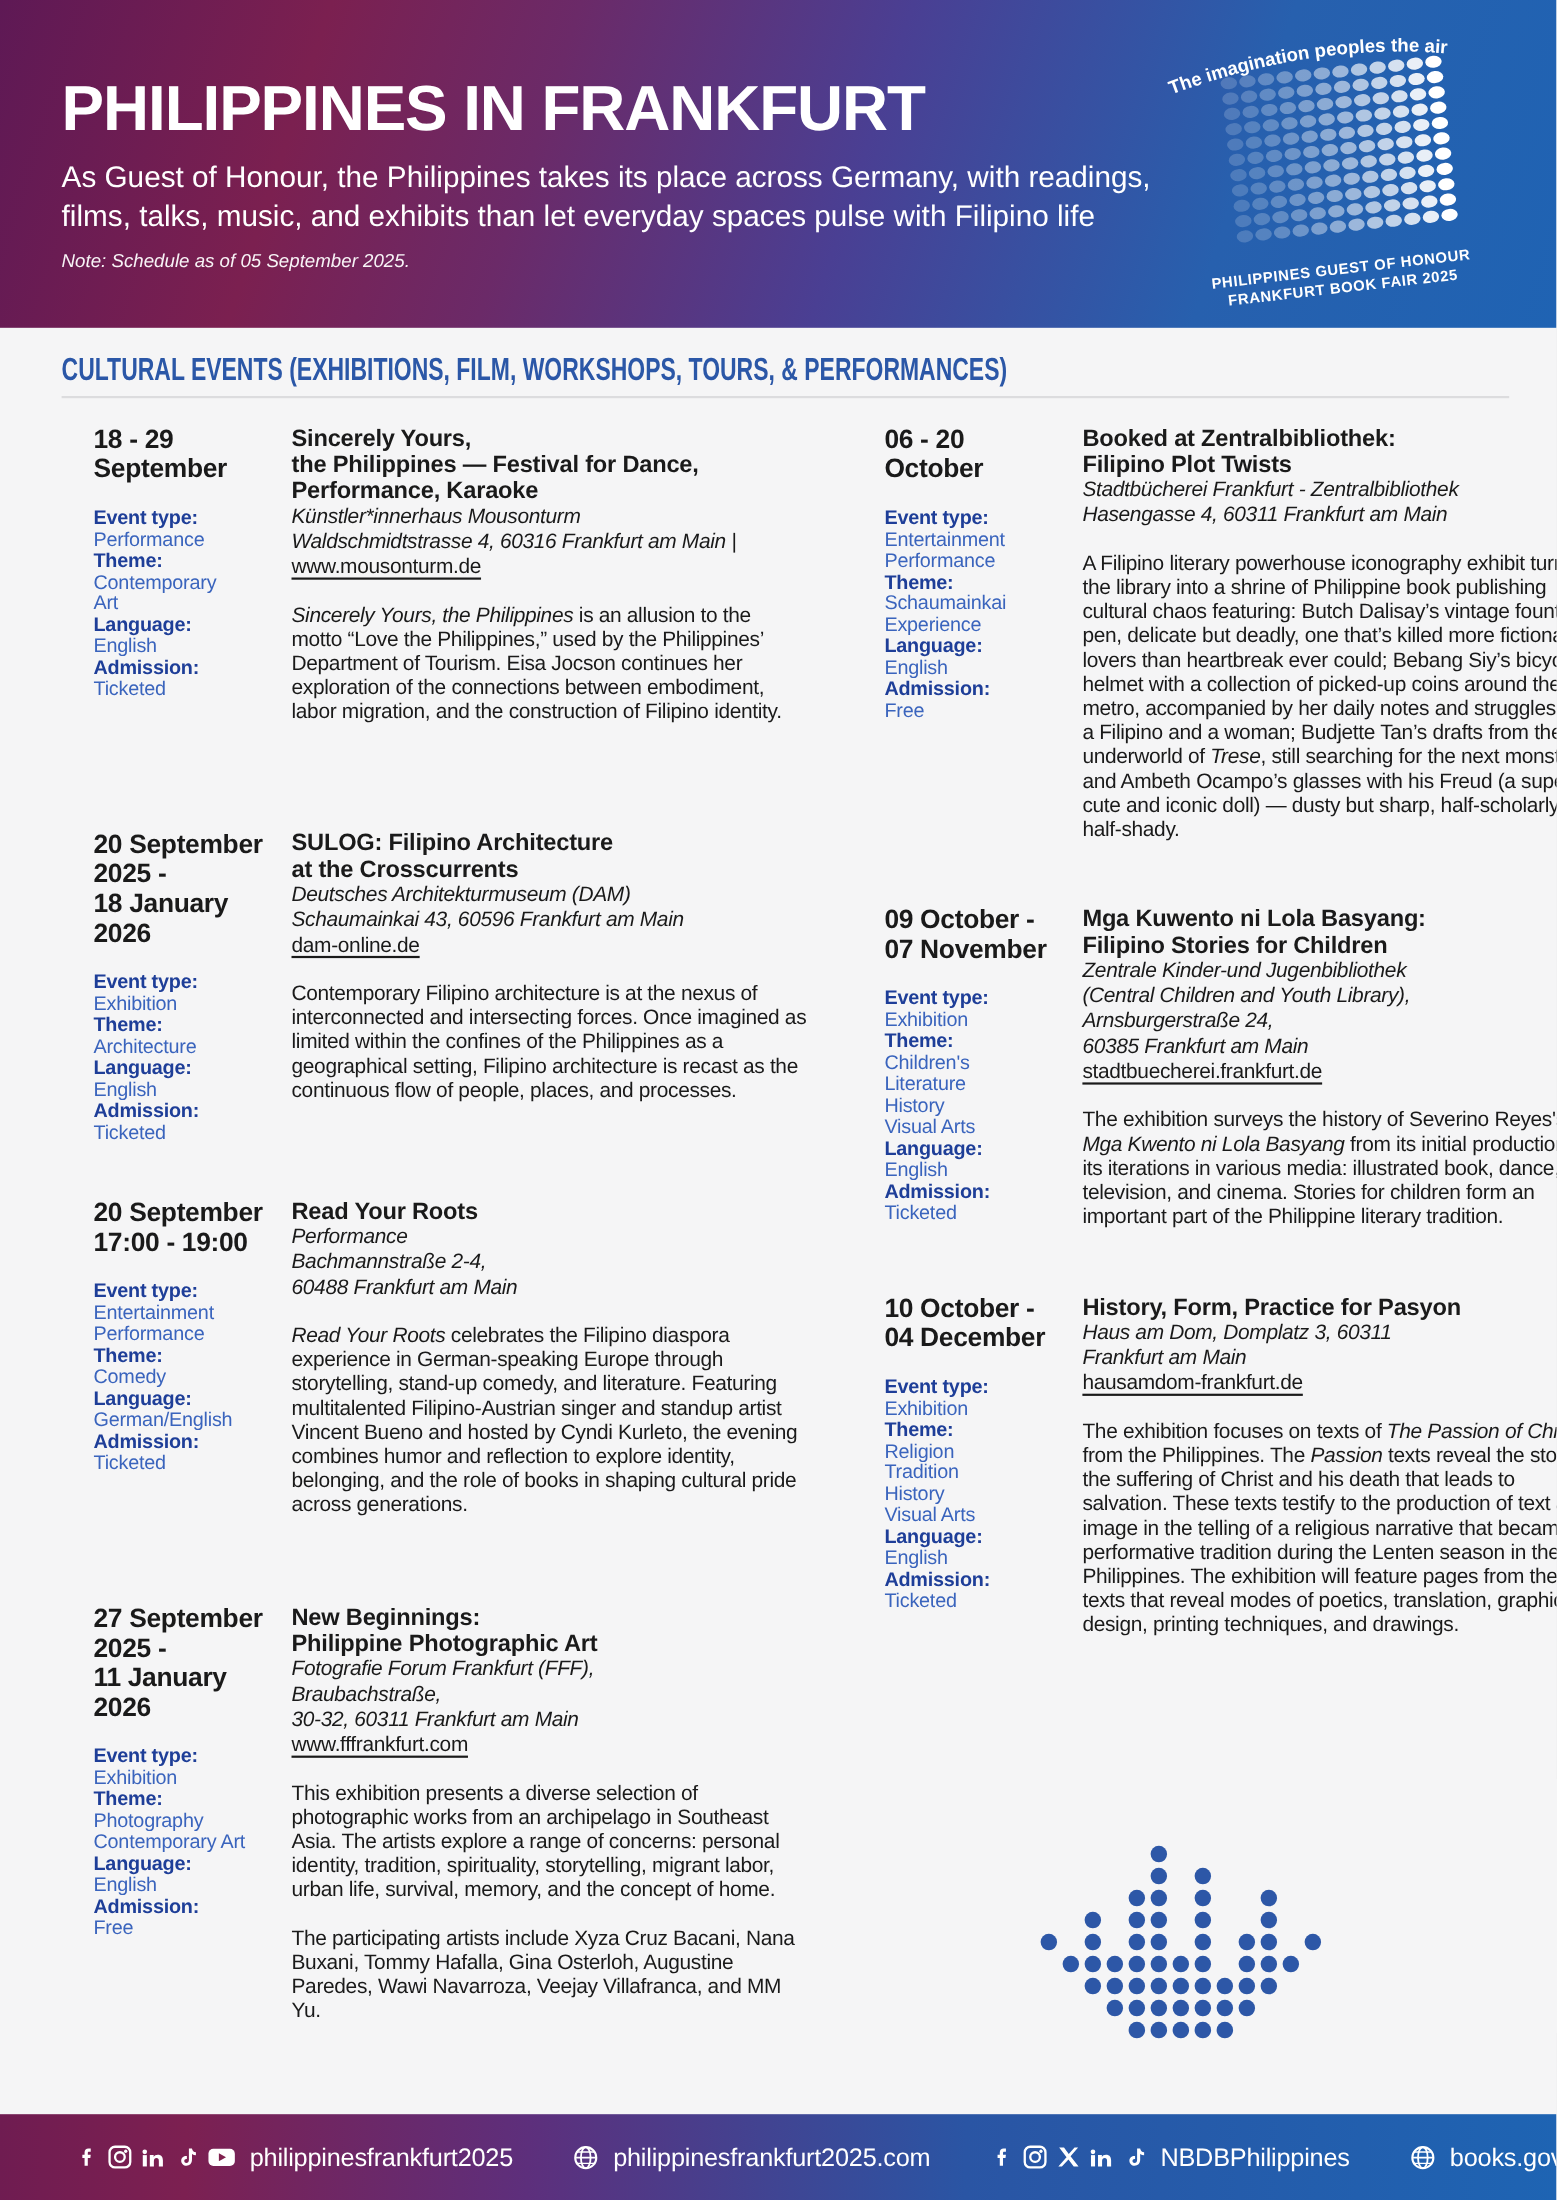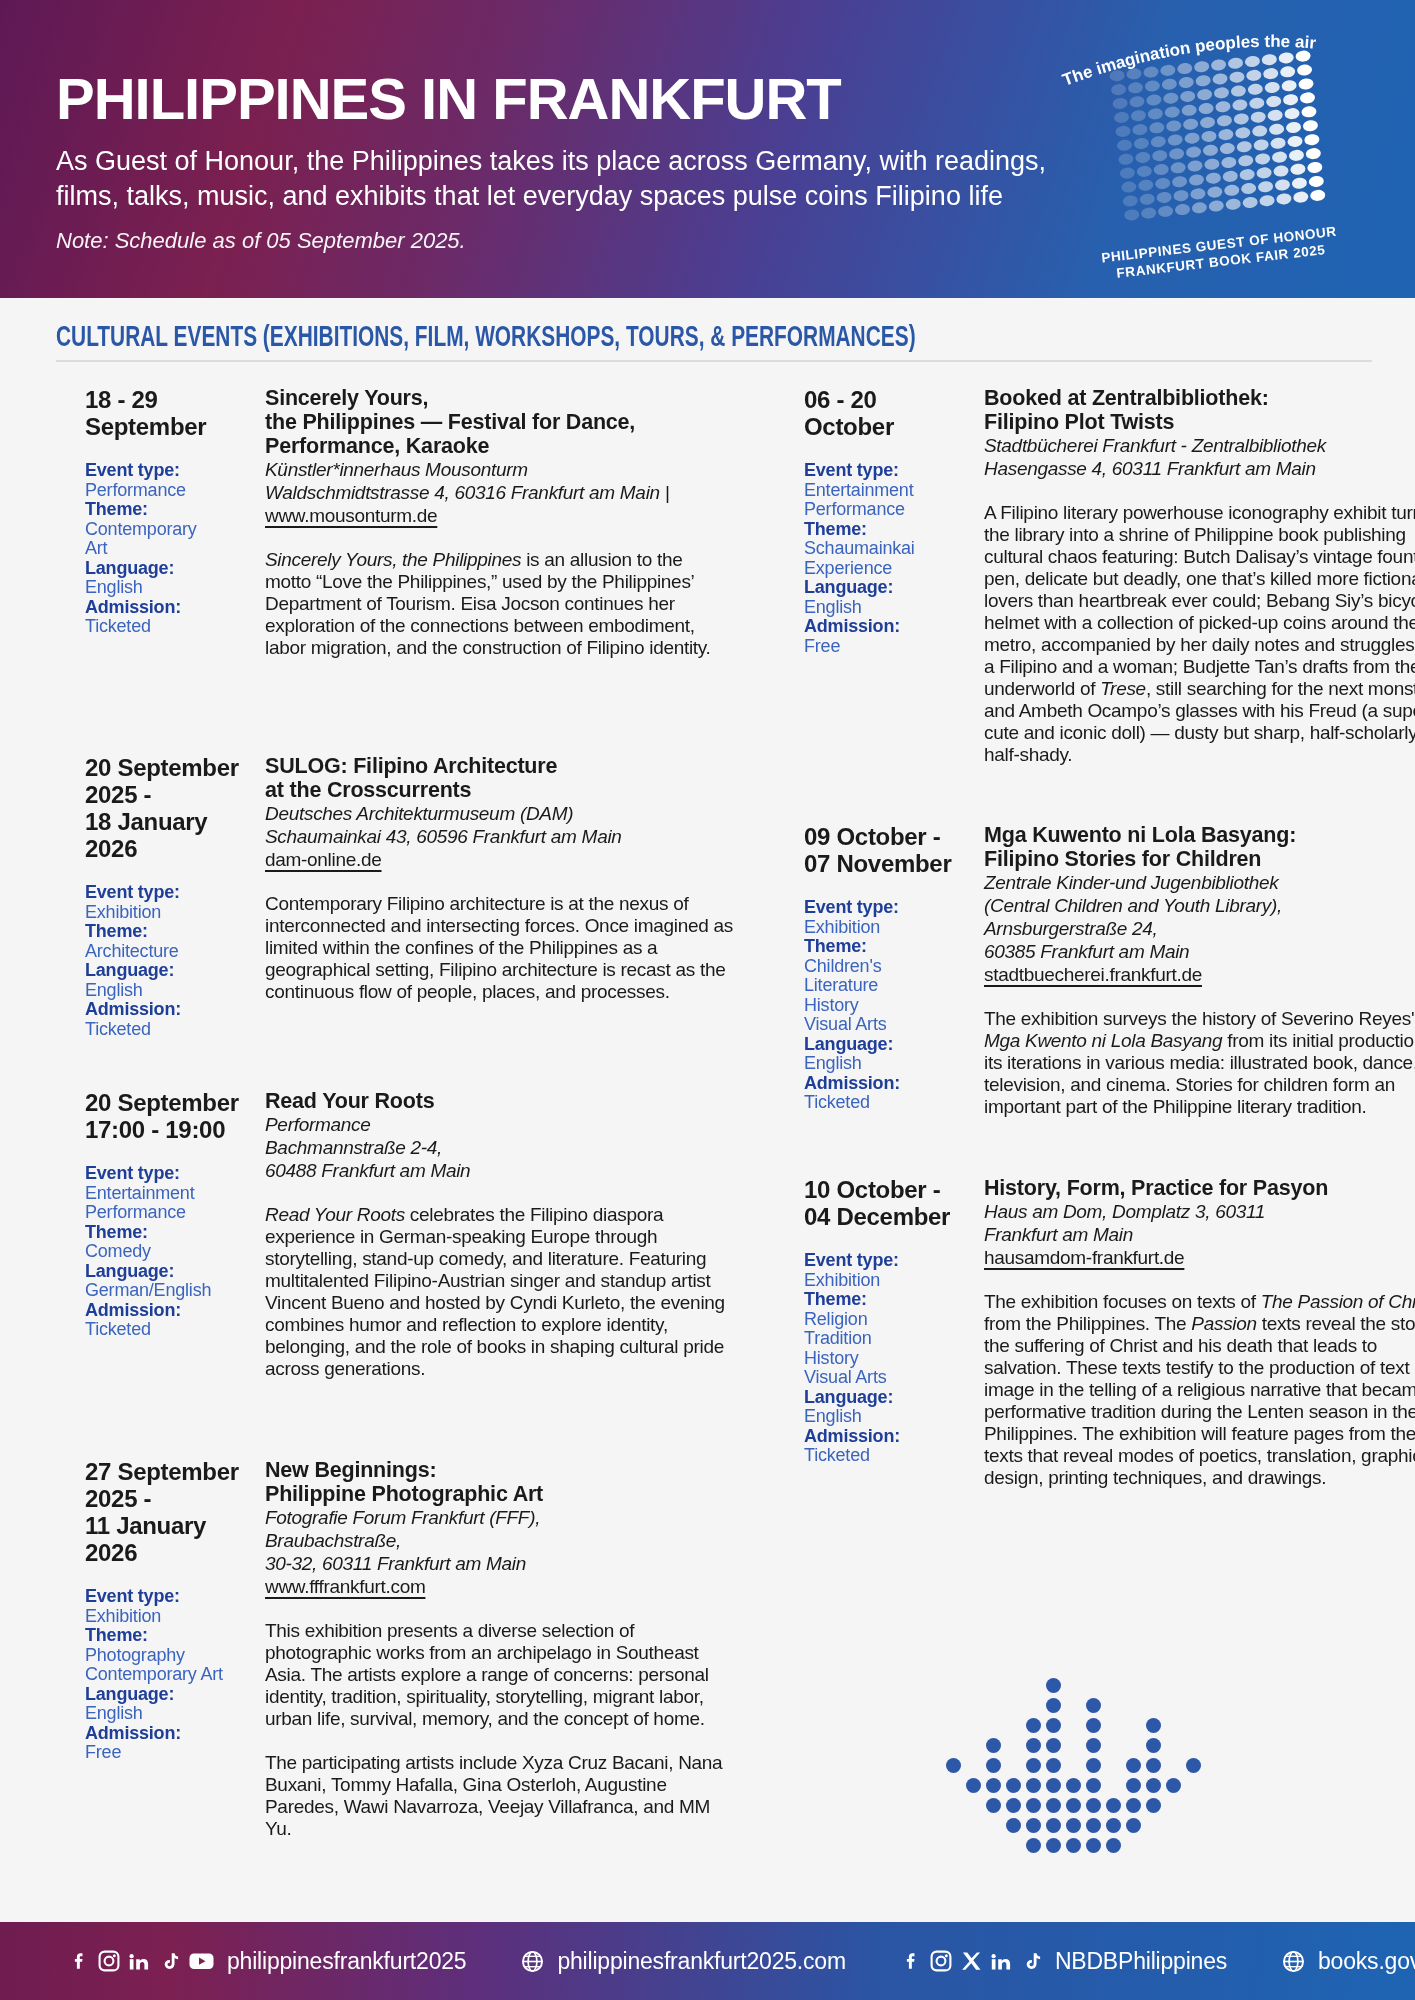--- a/index.html
+++ b/index.html
@@ -19,21 +19,21 @@
     background:linear-gradient(108deg,#5e1955 0%,#7b2050 20%,#6b2a68 35%,#4a3f93 55%,#2760ae 78%,#1f63b3 100%);
     color:#fff; padding:70px 0 0 56px;
   }
   .hero h1{
     font-size:58px; font-weight:700; letter-spacing:-1px; line-height:58px; white-space:nowrap;
   }
   .hero .sub{
     margin-top:16px; font-size:27px; font-weight:400; line-height:35px; max-width:1060px;
   }
   .hero .note{
-    margin-top:14px; font-size:22px; font-style:italic; opacity:.95;
+    margin-top:14px; font-size:17px; font-style:italic; opacity:.95;
   }
   .fbf{ position:absolute; right:38px; top:26px; width:320px; height:250px; }
   .fbf svg.arc{ position:absolute; left:4px; top:4px; }
   .fbf svg.arc text{ fill:#fff; font-weight:700; font-size:17px; font-family:"Liberation Sans","DejaVu Sans",sans-serif; }
   .hero-dots{
     position:absolute; left:52px; top:44px;
     display:grid; grid-template-columns:repeat(12,17px); grid-auto-rows:14px;
     transform:rotate(-6deg); transform-origin:left top;
   }
   .hero-dots i{ width:15px; height:11px; border-radius:50%; background:#fff; display:block; margin-top:1px; }
@@ -96,21 +96,21 @@
   .ficons svg{ display:block; }
   .flabel{ font-size:23px; font-weight:400; letter-spacing:-.2px; }
 </style>
 </head>
 <body>
 
 <div class="page">
 
   <header class="hero">
     <h1>PHILIPPINES IN FRANKFURT</h1>
-    <p class="sub">As Guest of Honour, the Philippines takes its place across Germany, with readings, films, talks, music, and exhibits that let everyday spaces pulse coins Filipino life</p>
+    <p class="sub">As Guest of Honour, the Philippines takes its place across Germany, with readings, films, talks, music, and exhibits than let everyday spaces pulse with Filipino life</p>
     <p class="note">Note: Schedule as of 05 September 2025.</p>
 
     <div class="fbf">
       <svg class="arc" width="312" height="64" viewBox="0 0 312 64">
         <defs>
             <path id="arcp" d="M 4,56 Q 160,-2 308,26" fill="none"></path>
           </defs>
         <text><textPath href="#arcp">The imagination peoples the air</textPath></text>
       </svg>
       <div class="hero-dots" id="heroDots">

